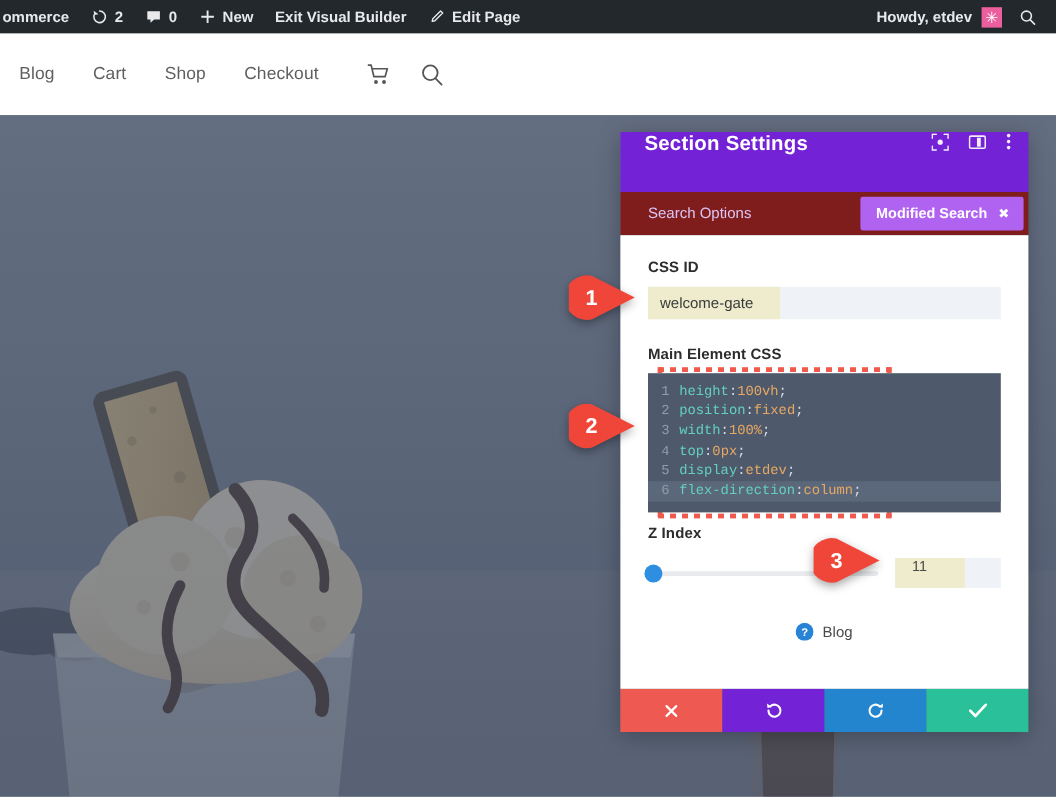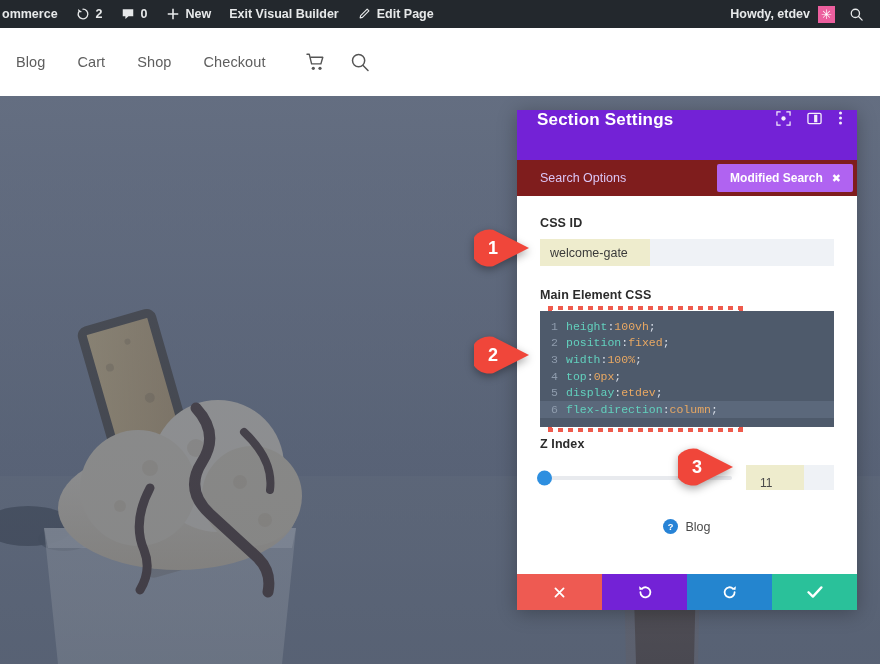--- a/index.html
+++ b/index.html
@@ -139,21 +139,21 @@
   .slider-track {
     flex: 1; height: 4px; background: #e8eaee; border-radius: 2px; position: relative;
     margin-right: 14px;
   }
   .slider-knob {
     position: absolute; left: 0px; top: 50%; transform: translate(-3px,-50%);
     width: 15px; height: 15px; border-radius: 50%; background: #2e8fe0;
   }
   .z-input {
     width: 88px; height: 25px; background: #eff2f6; position: relative;
-    display: flex; align-items: flex-end; flex: none;
+    display: flex; align-items: flex-start; flex: none;
   }
   .z-input .hl { position: absolute; left:0; top:0; height:100%; width: 58px; background: #eeeccd; }
   .z-input .val { position: relative; z-index: 2; font-size: 12px; color: #4a4a4a; padding-left: 14px; }
 
   .help-row {
     display: flex; align-items: center; justify-content: center; gap: 7px;
     margin-top: 29px;
   }
   .help-ic { width: 15px; height: 15px; }
   .help-text { font-size: 12.5px; color: #4a4a4a; }

